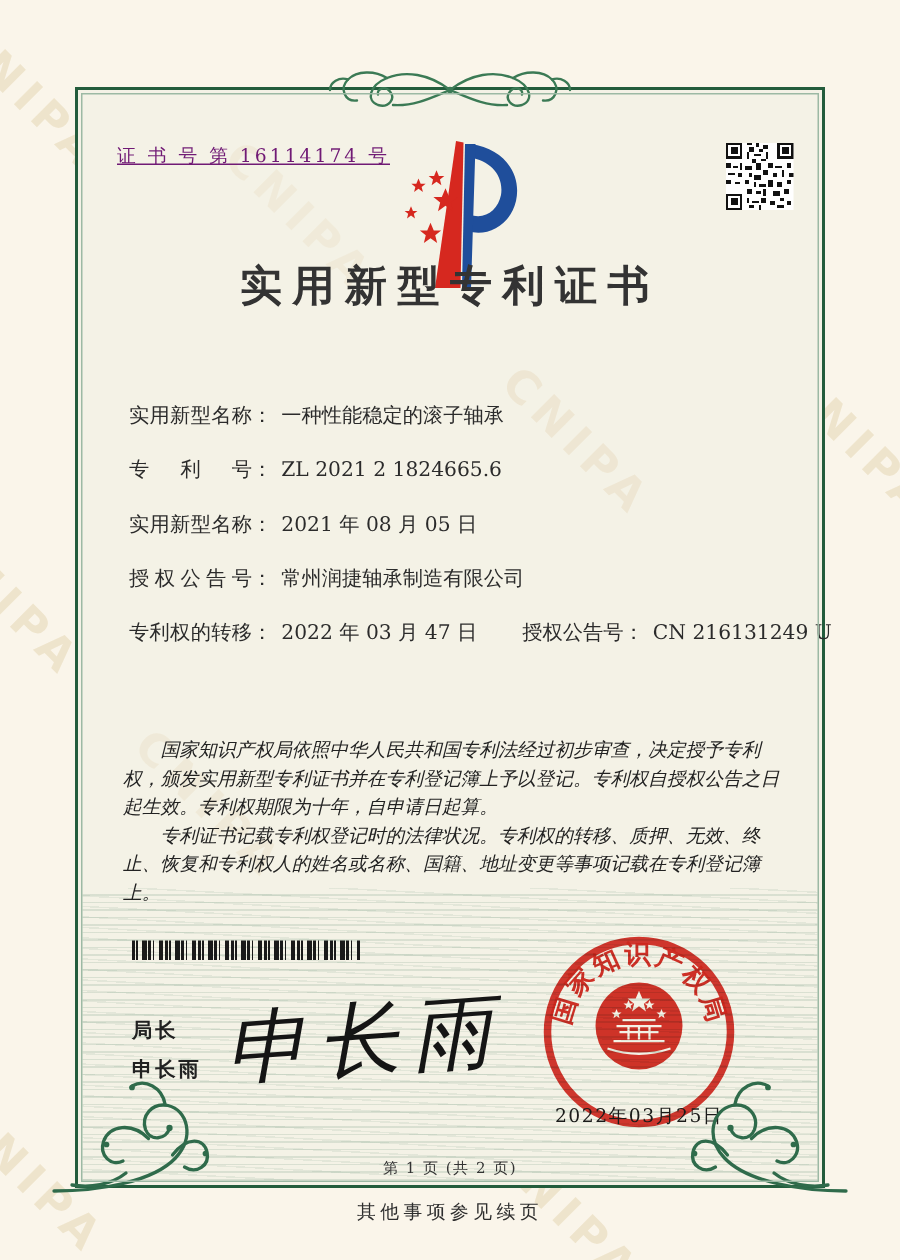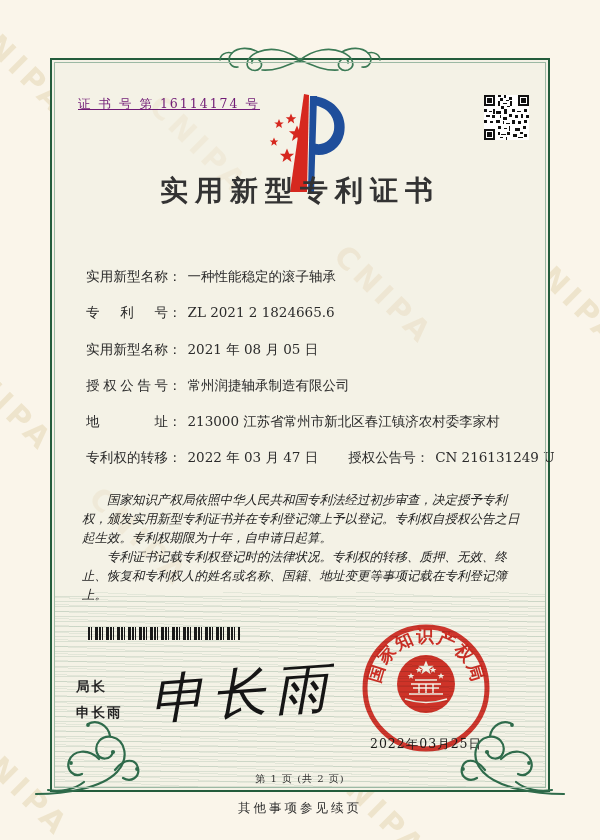--- a/index.html
+++ b/index.html
@@ -85,21 +85,21 @@
 
   
   .barcode {
     position:absolute; left:36px; top:567px; width:152px; height:13px;
     background:repeating-linear-gradient(90deg,
       #1a1a1a 0 2px, transparent 2px 3px,
       #1a1a1a 3px 4px, transparent 4px 7px,
       #1a1a1a 7px 10px, transparent 10px 11px);
   }
   .officer-title, .officer-name {
-    position:absolute; left:24px;
+    position:absolute; left:36px;
     font-family:"DejaVu Sans","Liberation Sans",sans-serif;
     font-size:13.5px; font-weight:bold; color:#222; letter-spacing:2px;
   }
   .officer-title { top:618px; }
   .officer-name  { top:644px; }
   .signature { position:absolute; left:92px; top:586px; width:190px; height:95px; }
   .seal { position:absolute; left:306px; top:562px; width:136px; height:136px; mix-blend-mode:multiply; }
   .pagenum {
     position:absolute; left:0; top:712px; width:100%;
     text-align:center; font-size:10px; letter-spacing:1px; color:#333;
@@ -242,23 +242,20 @@
       <div class="frow">
         <span class="flabel">专利号</span><span class="colon">：</span><span class="fvalue">ZL 2021 2 1824665.6</span>
       </div>
       <div class="frow">
         <span class="flabel">实用新型名称</span><span class="colon">：</span><span class="fvalue">2021 年 08 月 05 日</span>
       </div>
       <div class="frow">
         <span class="flabel">授权公告号</span><span class="colon">：</span><span class="fvalue">常州润捷轴承制造有限公司</span>
       </div>
       <div class="frow">
-        <span class="flabel">地址</span><span class="colon">：</span><span class="fvalue">213000 江苏省常州市新北区春江镇济农村委李家村</span>
-      </div>
-      <div class="frow">
         <span class="flabel">专利权的转移</span><span class="colon">：</span><span class="fvalue">2022 年 03 月 47 日</span><span class="grant2"><span class="flabel">授权公告号</span><span class="colon">：</span><span class="fvalue">CN 216131249 U</span></span>
       </div>
     </div>
 
     <div class="paras">
       <p>国家知识产权局依照中华人民共和国专利法经过初步审查，决定授予专利权，颁发实用新型专利证书并在专利登记簿上予以登记。专利权自授权公告之日起生效。专利权期限为十年，自申请日起算。</p>
       <p>专利证书记载专利权登记时的法律状况。专利权的转移、质押、无效、终止、恢复和专利权人的姓名或名称、国籍、地址变更等事项记载在专利登记簿上。</p>
     </div>
 
     <div class="barcode"></div>

